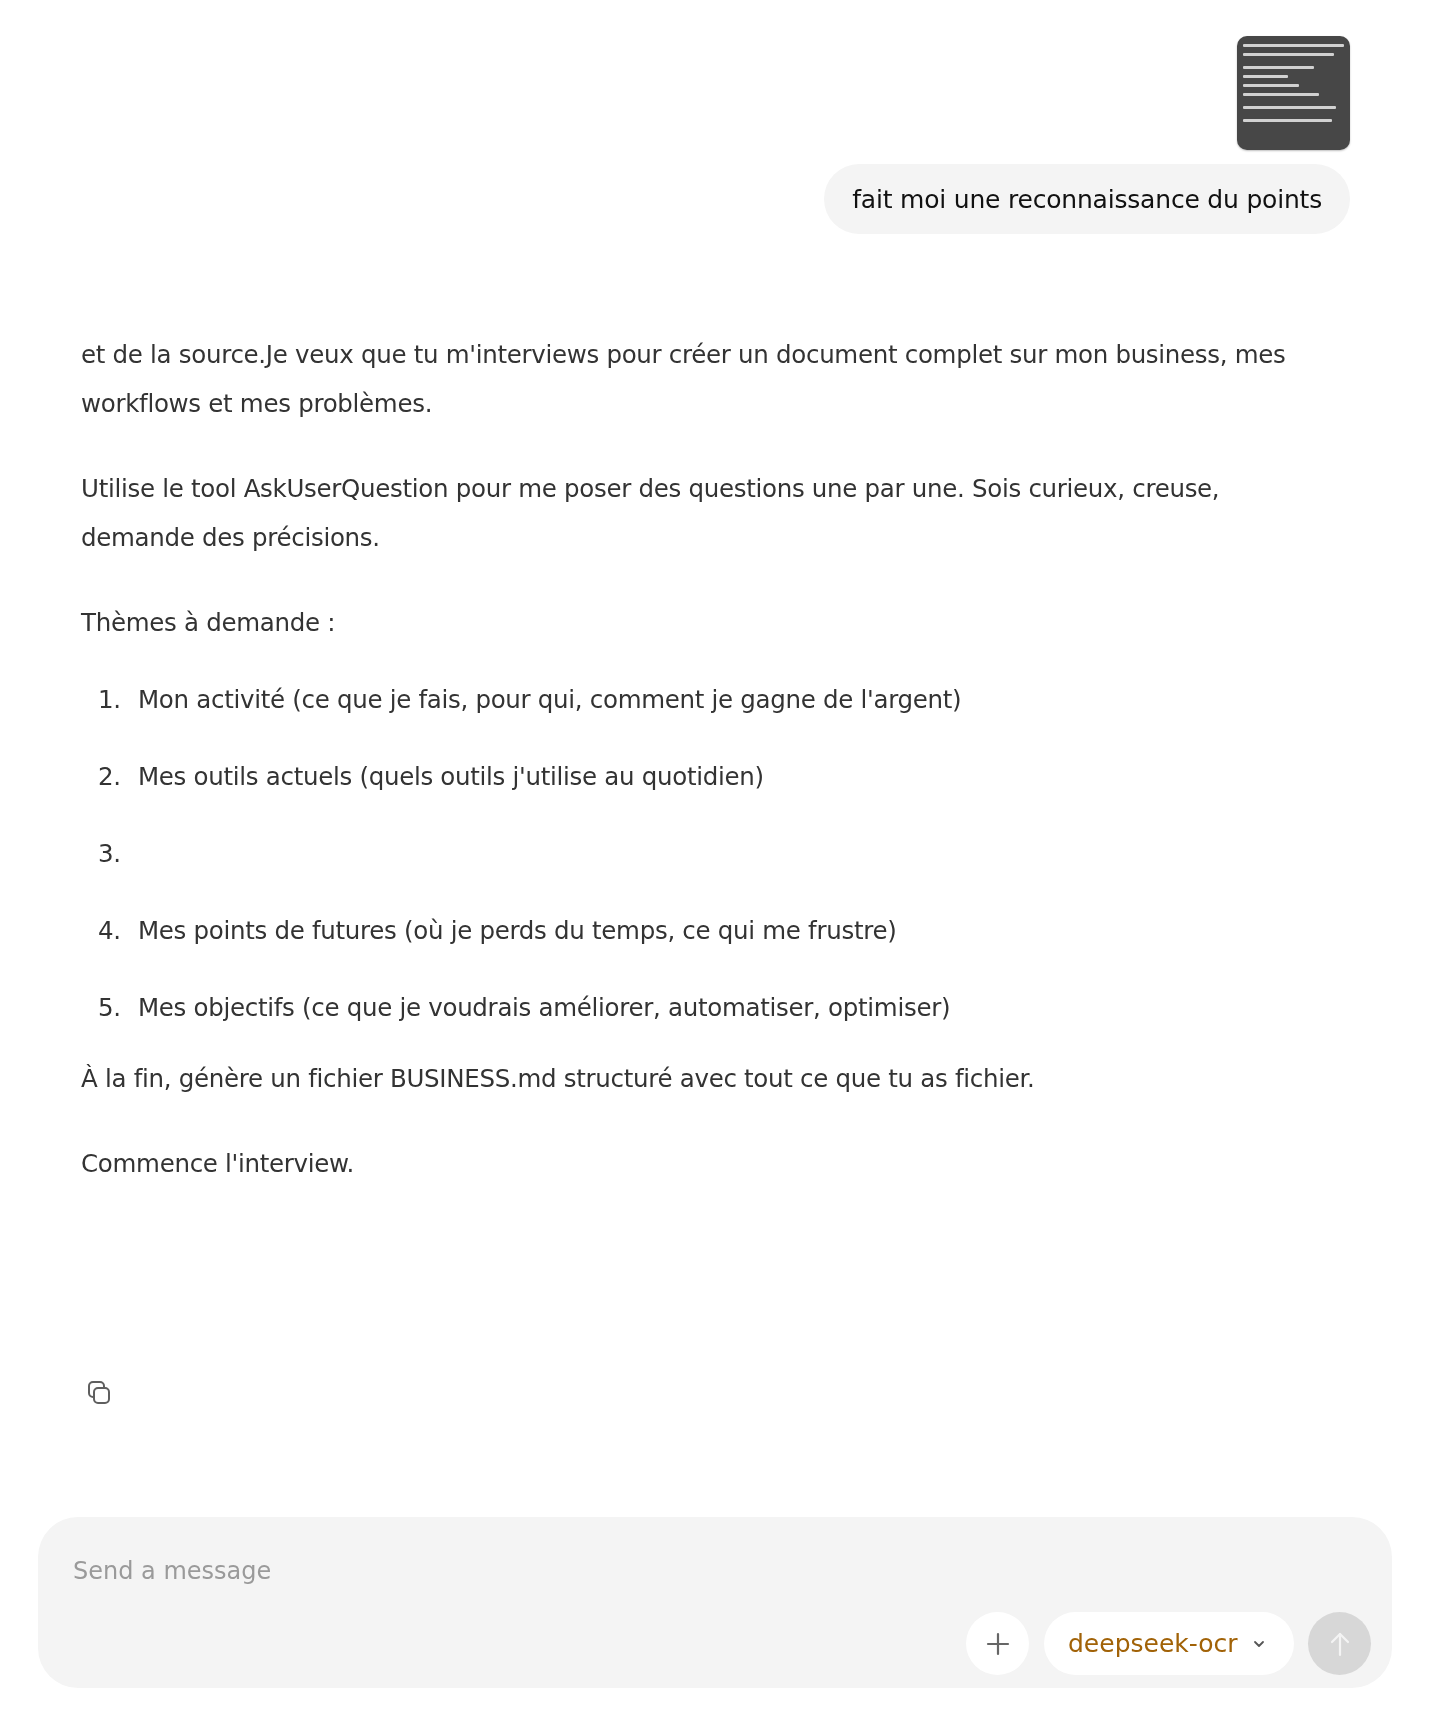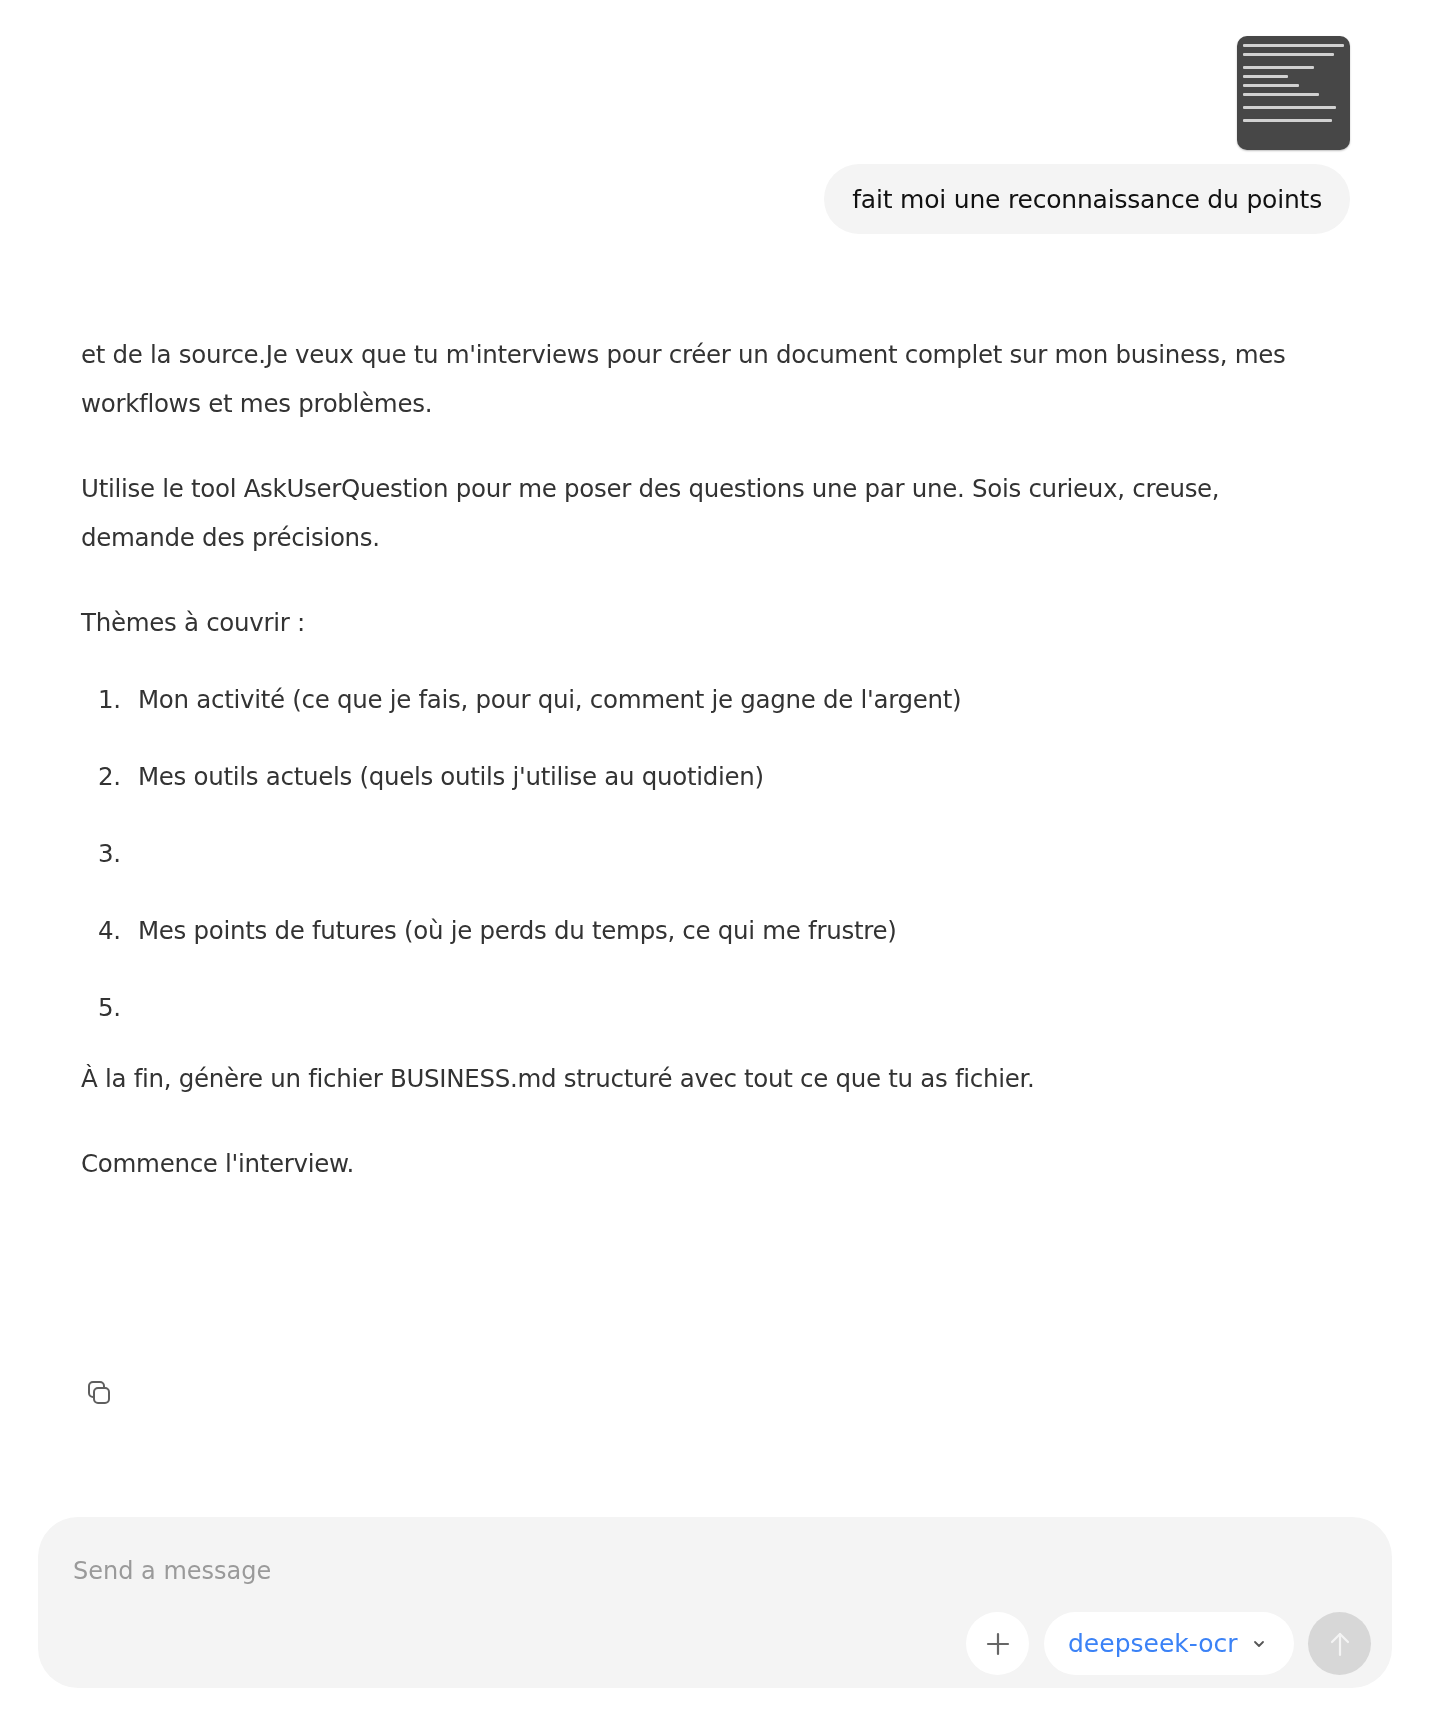--- a/index.html
+++ b/index.html
@@ -62,21 +62,21 @@
     .composer-input::placeholder { color: #9a9a9a; }
     .plus-btn {
       position: absolute; left: 928px; top: 95px; width: 63px; height: 63px;
       border-radius: 50%; background: #ffffff; display: flex; align-items: center; justify-content: center;
       cursor: pointer;
     }
     .model-pill {
       position: absolute; left: 1006px; top: 95px; width: 250px; height: 63px;
       border-radius: 32px; background: #ffffff; display: flex; align-items: center;
       padding-left: 24px; cursor: pointer;
-      font-size: 25px; color: #3b82f6;
+      font-size: 25px; color: #a16207;
     }
     .model-pill .chev { margin-left: 14px; display: inline-flex; }
     .send-btn {
       position: absolute; left: 1270px; top: 95px; width: 63px; height: 63px;
       border-radius: 50%; background: #d7d7d7; display: flex; align-items: center; justify-content: center;
       cursor: default;
     }
   </style>
 </head>
 <body>
@@ -99,40 +99,41 @@
 
   <div class="assistant">
     <p class="para">
       <span class="para-line">et de la source.Je veux que tu m'interviews pour créer un document complet sur mon business, mes</span>
       <span class="para-line">workflows et mes problèmes.</span>
     </p>
     <p class="para">
       <span class="para-line">Utilise le tool AskUserQuestion pour me poser des questions une par une. Sois curieux, creuse,</span>
       <span class="para-line">demande des précisions.</span>
     </p>
-    <p class="para" style="margin-bottom:0">Thèmes à couvrir :</p>
+    <p class="para" style="margin-bottom:0">Thèmes à demande :</p>
 
     <ol class="list" style="margin-top:14px">
       <li class="list-item">
         <span class="list-num">1.</span>
         <span>Mon activité (ce que je fais, pour qui, comment je gagne de l'argent)</span>
       </li>
       <li class="list-item">
         <span class="list-num">2.</span>
         <span>Mes outils actuels (quels outils j'utilise au quotidien)</span>
       </li>
       <li class="list-item">
         <span class="list-num">3.</span>
       </li>
       <li class="list-item">
         <span class="list-num">4.</span>
         <span>Mes points de futures (où je perds du temps, ce qui me frustre)</span>
       </li>
       <li class="list-item">
         <span class="list-num">5.</span>
+        <span>Mes objectifs (ce que je voudrais améliorer, automatiser, optimiser)</span>
       </li>
     </ol>
 
     <div class="after-list">
       <p class="para">À la fin, génère un fichier BUSINESS.md structuré avec tout ce que tu as fichier.</p>
       <p class="para">Commence l'interview.</p>
     </div>
   </div>
 
   <div class="copy-btn">

